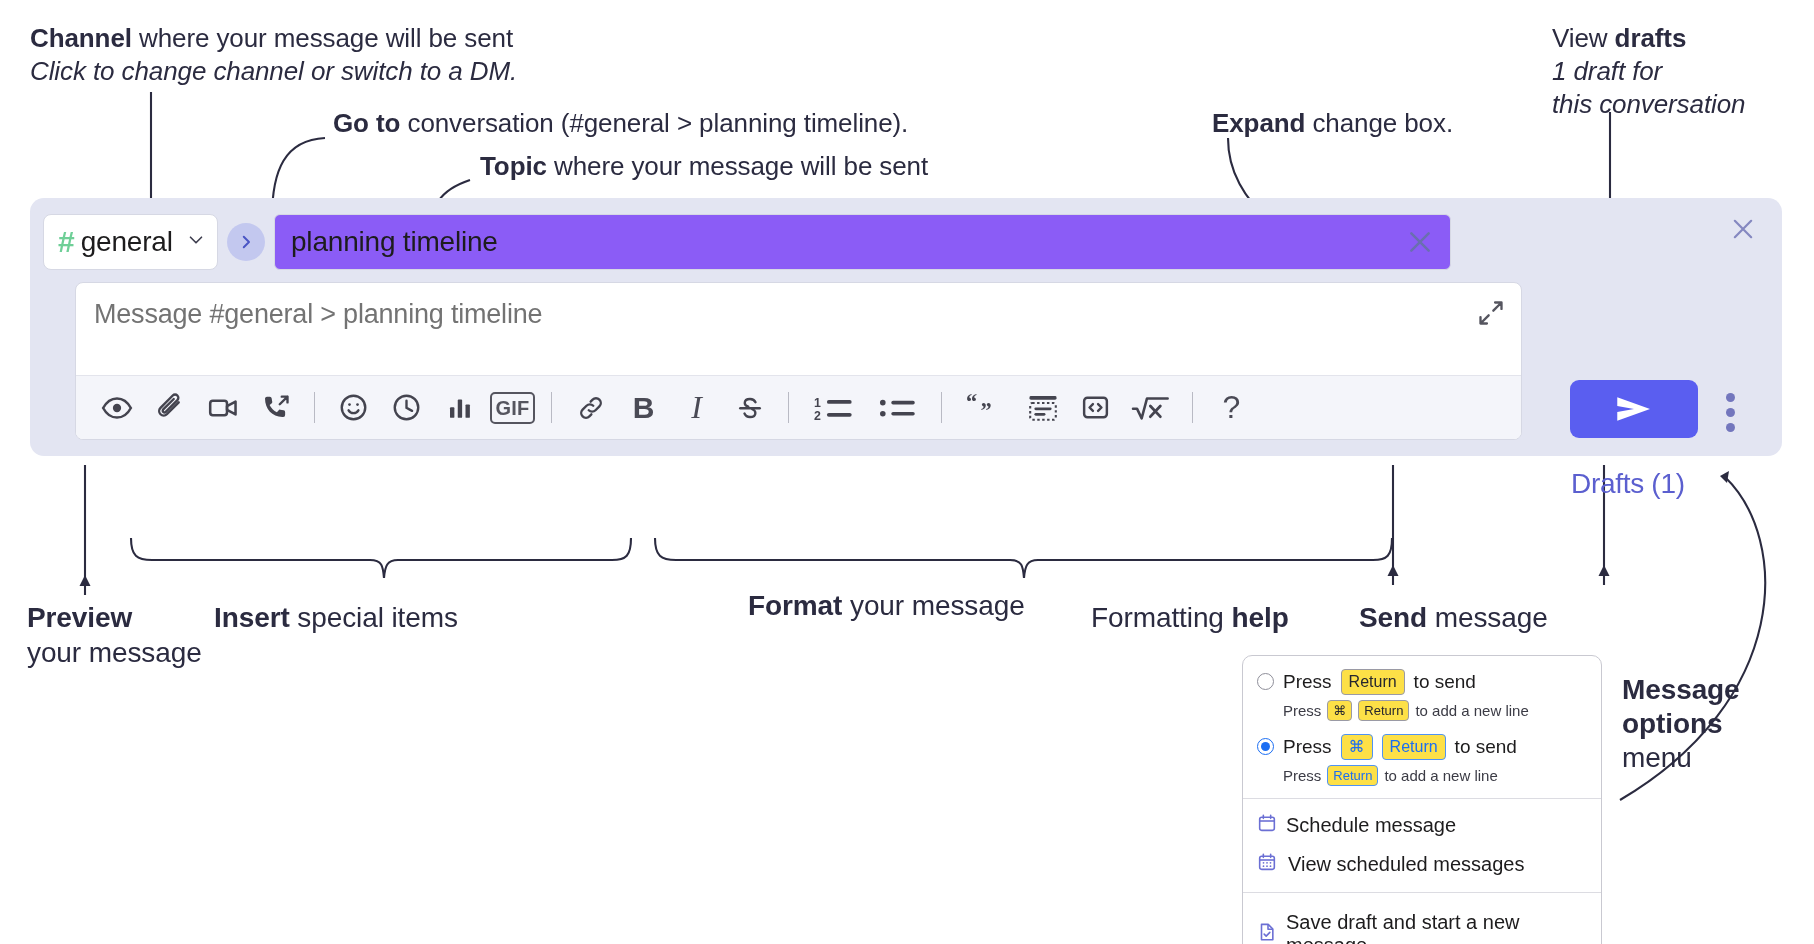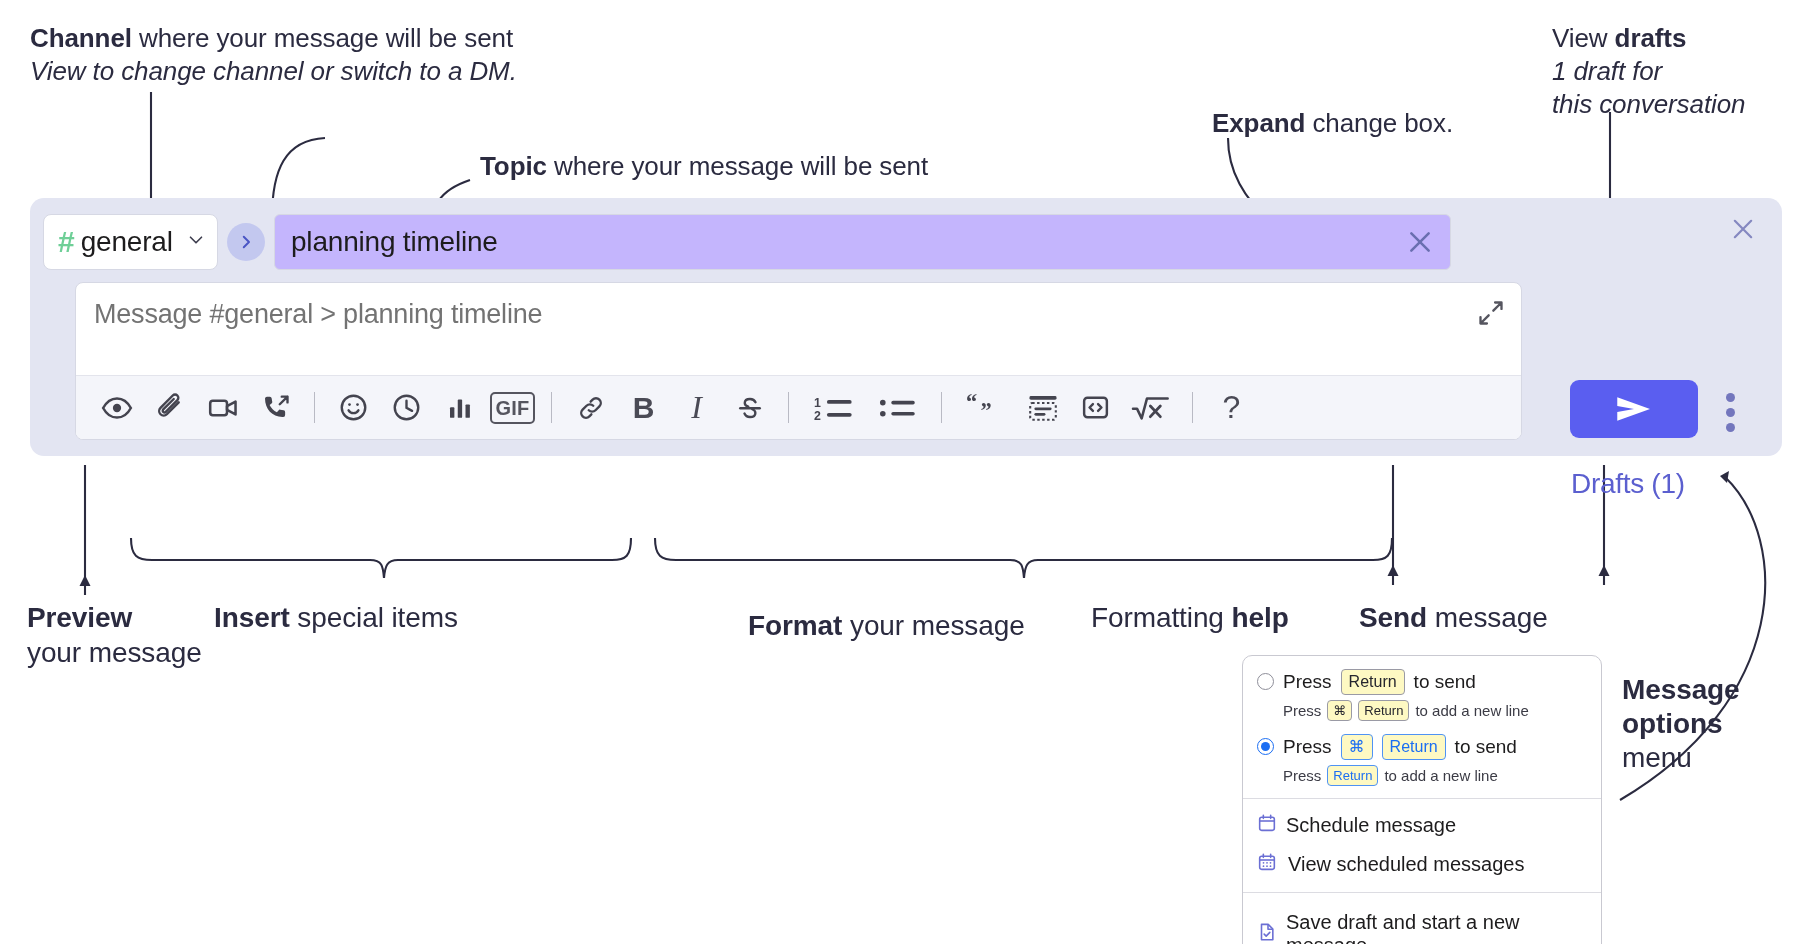--- a/index.html
+++ b/index.html
@@ -71,21 +71,21 @@
     margin: 0 9px;
     background: #c3c8ef;
     border-radius: 50%;
     display: flex; align-items: center; justify-content: center;
     cursor: pointer;
     flex: none;
   }
 
   .topic-field {
     width: 1177px; height: 56px;
-    background: #c4b5fd;
+    background: #8b5cf6;
     border: 1px solid #d6d8e4;
     border-radius: 6px;
     display: flex; align-items: center;
     padding: 0 14px 0 16px;
     cursor: text;
   }
   .topic-value { font-size: 28px; color: #1d1c1d; letter-spacing: -0.2px; }
   .topic-clear { margin-left: auto; cursor: pointer; display: flex; }
 
   .editor-box {
@@ -191,21 +191,21 @@
   }
   .dd-row .txt { font-size: 19px; }
   .dd-sub {
     margin-left: 26px; margin-top: 5px;
     display: flex; align-items: center; gap: 6px;
     font-size: 15px; color: #3b3b45;
   }
   .key {
     display: inline-flex; align-items: center; justify-content: center;
     border: 1px solid #9a9aa5; border-radius: 4px;
-    background: #fef9c3; color: #26262e;
+    background: #fde047; color: #26262e;
     padding: 1px 7px; font-size: 16px; line-height: 1.35;
   }
   .key.sm { font-size: 13px; padding: 1px 5px; }
   .key.blue { border-color: #4f93f5; color: #1b6ef3; }
   .dd-divider { height: 1px; background: #dcdce2; }
   .dd-item {
     display: flex; align-items: center; gap: 11px;
     padding: 7px 14px; font-size: 20px; cursor: pointer;
   }
   .dd-item:first-of-type { padding-top: 10px; gap: 9px; }
@@ -251,23 +251,26 @@
       <path d="M1481,362 l-12,-2.5 l4,8.5 z"></path>
       <path d="M1604,577 l-5.5,11 h11 z" transform="translate(0,-12)"></path>
       <path d="M1393,577 l-5.5,11 h11 z" transform="translate(0,-12)"></path>
       <path d="M85,587 l-5.5,11 h11 z" transform="translate(0,-12)"></path>
       <path d="M1727,483 l2,-12 l-9,5 z"></path>
     </g>
   </svg>
 
   <div class="anno" style="left:30px; top:22px;">
     <div><b>Channel</b><span> where your message will be sent</span></div>
-    <div><i>View to change channel or switch to a DM.</i></div>
-  </div>
-
+    <div><i>Click to change channel or switch to a DM.</i></div>
+  </div>
+
+  <div class="anno" style="left:333px; top:107px;">
+    <b>Go to</b><span> conversation (#general &gt; planning timeline).</span>
+  </div>
 
   <div class="anno" style="left:480px; top:150px;">
     <b>Topic</b><span> where your message will be sent</span>
   </div>
 
   <div class="anno" style="left:1212px; top:107px;">
     <b>Expand</b><span> change box.</span>
   </div>
 
   <div class="anno" style="left:1552px; top:22px;">
@@ -278,21 +281,21 @@
 
   <div class="anno big" style="left:27px; top:600px;">
     <div><b>Preview</b></div>
     <div><span>your message</span></div>
   </div>
 
   <div class="anno big" style="left:214px; top:600px;">
     <b>Insert</b><span> special items</span>
   </div>
 
-  <div class="anno big" style="left:748px; top:608px;">
+  <div class="anno big" style="left:748px; top:588px;">
     <b>Format</b><span> your message</span>
   </div>
 
   <div class="anno big" style="left:1091px; top:600px;">
     <span>Formatting </span><b>help</b>
   </div>
 
   <div class="anno big" style="left:1311px; top:600px;margin-left:48px;">
     <b>Send</b><span> message</span>
   </div>

